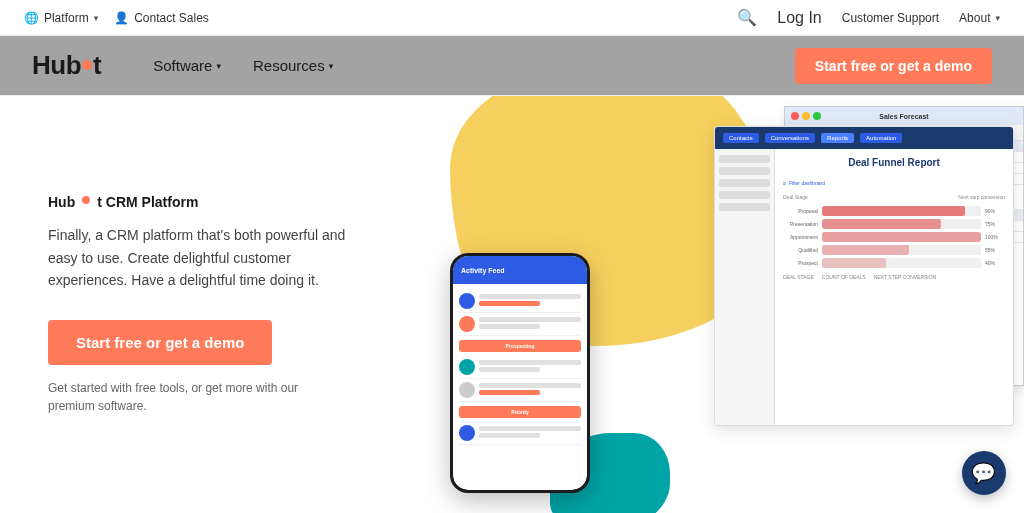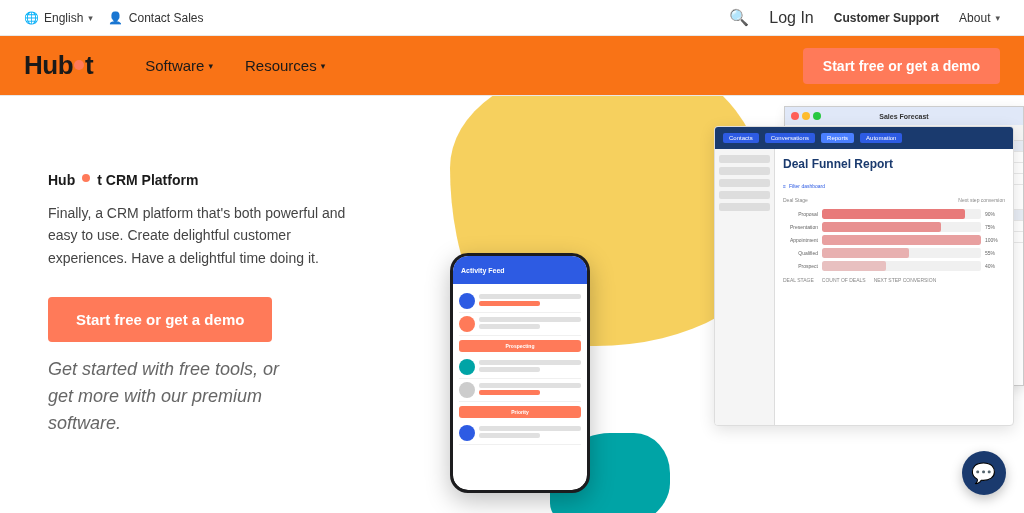--- a/index.html
+++ b/index.html
@@ -20,24 +20,24 @@
     .utility-item {
       display: flex; align-items: center; gap: 5px;
       font-size: 12px; color: #333; cursor: pointer;
     }
     .utility-item .chevron { font-size: 9px; color: #555; }
 
     
     .main-nav {
       display: flex;
       align-items: center;
-      padding: 0 24px;
+      padding: 0 32px;
       height: 60px;
       border-bottom: 1px solid #e8e8e8;
-      background: #f97316;
+      background: #a3a3a3;
     }
     .logo {
       display: flex; align-items: center; margin-right: 40px; cursor: pointer;
     }
     .logo-text {
       font-size: 26px; font-weight: 700; color: #1a1a1a; letter-spacing: -0.5px;
     }
     .logo-spot {
       display: inline-block;
       width: 10px; height: 10px;
@@ -115,25 +115,24 @@
       padding: 14px 28px;
       border-radius: 4px;
       font-size: 15px;
       font-weight: 700;
       cursor: pointer;
       display: inline-block;
       width: fit-content;
       margin-bottom: 14px;
     }
     .hero-note {
-      font-size: 18px;
+      font-size: 12px;
       color: #666;
       line-height: 1.5;
       max-width: 260px;
-      font-style: italic;
     }
 
     
     .hero-right {
       flex: 1;
       position: relative;
       overflow: hidden;
     }
 
     
@@ -244,21 +243,21 @@
     .dash-sidebar {
       width: 60px;
       background: #f5f5f5;
       border-right: 1px solid #ddd;
       padding: 6px 4px;
     }
     .dash-sidebar-item {
       height: 8px; background: #ddd; border-radius: 2px; margin-bottom: 4px;
     }
     .dash-main { flex: 1; padding: 8px; overflow: hidden; }
-    .dash-title { font-size: 12px; font-weight: 700; color: #1a3a6e; margin-bottom: 12px; }
+    .dash-title { font-size: 10px; font-weight: 700; color: #1a3a6e; margin-bottom: 12px; text-align: center; }
     .dash-filter {
       display: flex; align-items: center; gap: 3px;
       font-size: 5px; color: #2d5be3; margin-bottom: 8px;
     }
     
     .bar-chart { display: flex; flex-direction: column; gap: 3px; margin-bottom: 6px; }
     .bar-row { display: flex; align-items: center; gap: 4px; }
     .bar-label { font-size: 5px; color: #666; width: 35px; text-align: right; }
     .bar-track { flex: 1; height: 10px; background: #f0f0f0; border-radius: 2px; overflow: hidden; }
     .bar-fill { height: 100%; border-radius: 2px; }
@@ -341,32 +340,32 @@
     }
     .chat-icon { color: #fff; font-size: 20px; }
   </style>
 </head>
 <body>
 
 <div class="utility-bar">
   <div class="utility-left">
     <div class="utility-item">
       <span>🌐</span>
-      <span>English</span>
+      <span>Platform</span>
       <span class="chevron">▾</span>
     </div>
     <div class="utility-item">
       <span>👤</span>
       <span>Contact Sales</span>
     </div>
   </div>
   <div class="utility-right">
     <span>🔍</span>
     <span style="font-size:16px;color:#333;cursor:pointer;">Log In</span>
-    <span style="font-size:12px;color:#333;cursor:pointer;font-weight:bold;">Customer Support</span>
+    <span style="font-size:12px;color:#333;cursor:pointer;">Customer Support</span>
     <div class="utility-item">
       <span>About</span>
       <span class="chevron">▾</span>
     </div>
   </div>
 </div>
 
 <nav class="main-nav">
   <div class="logo">
     <span class="logo-text">

